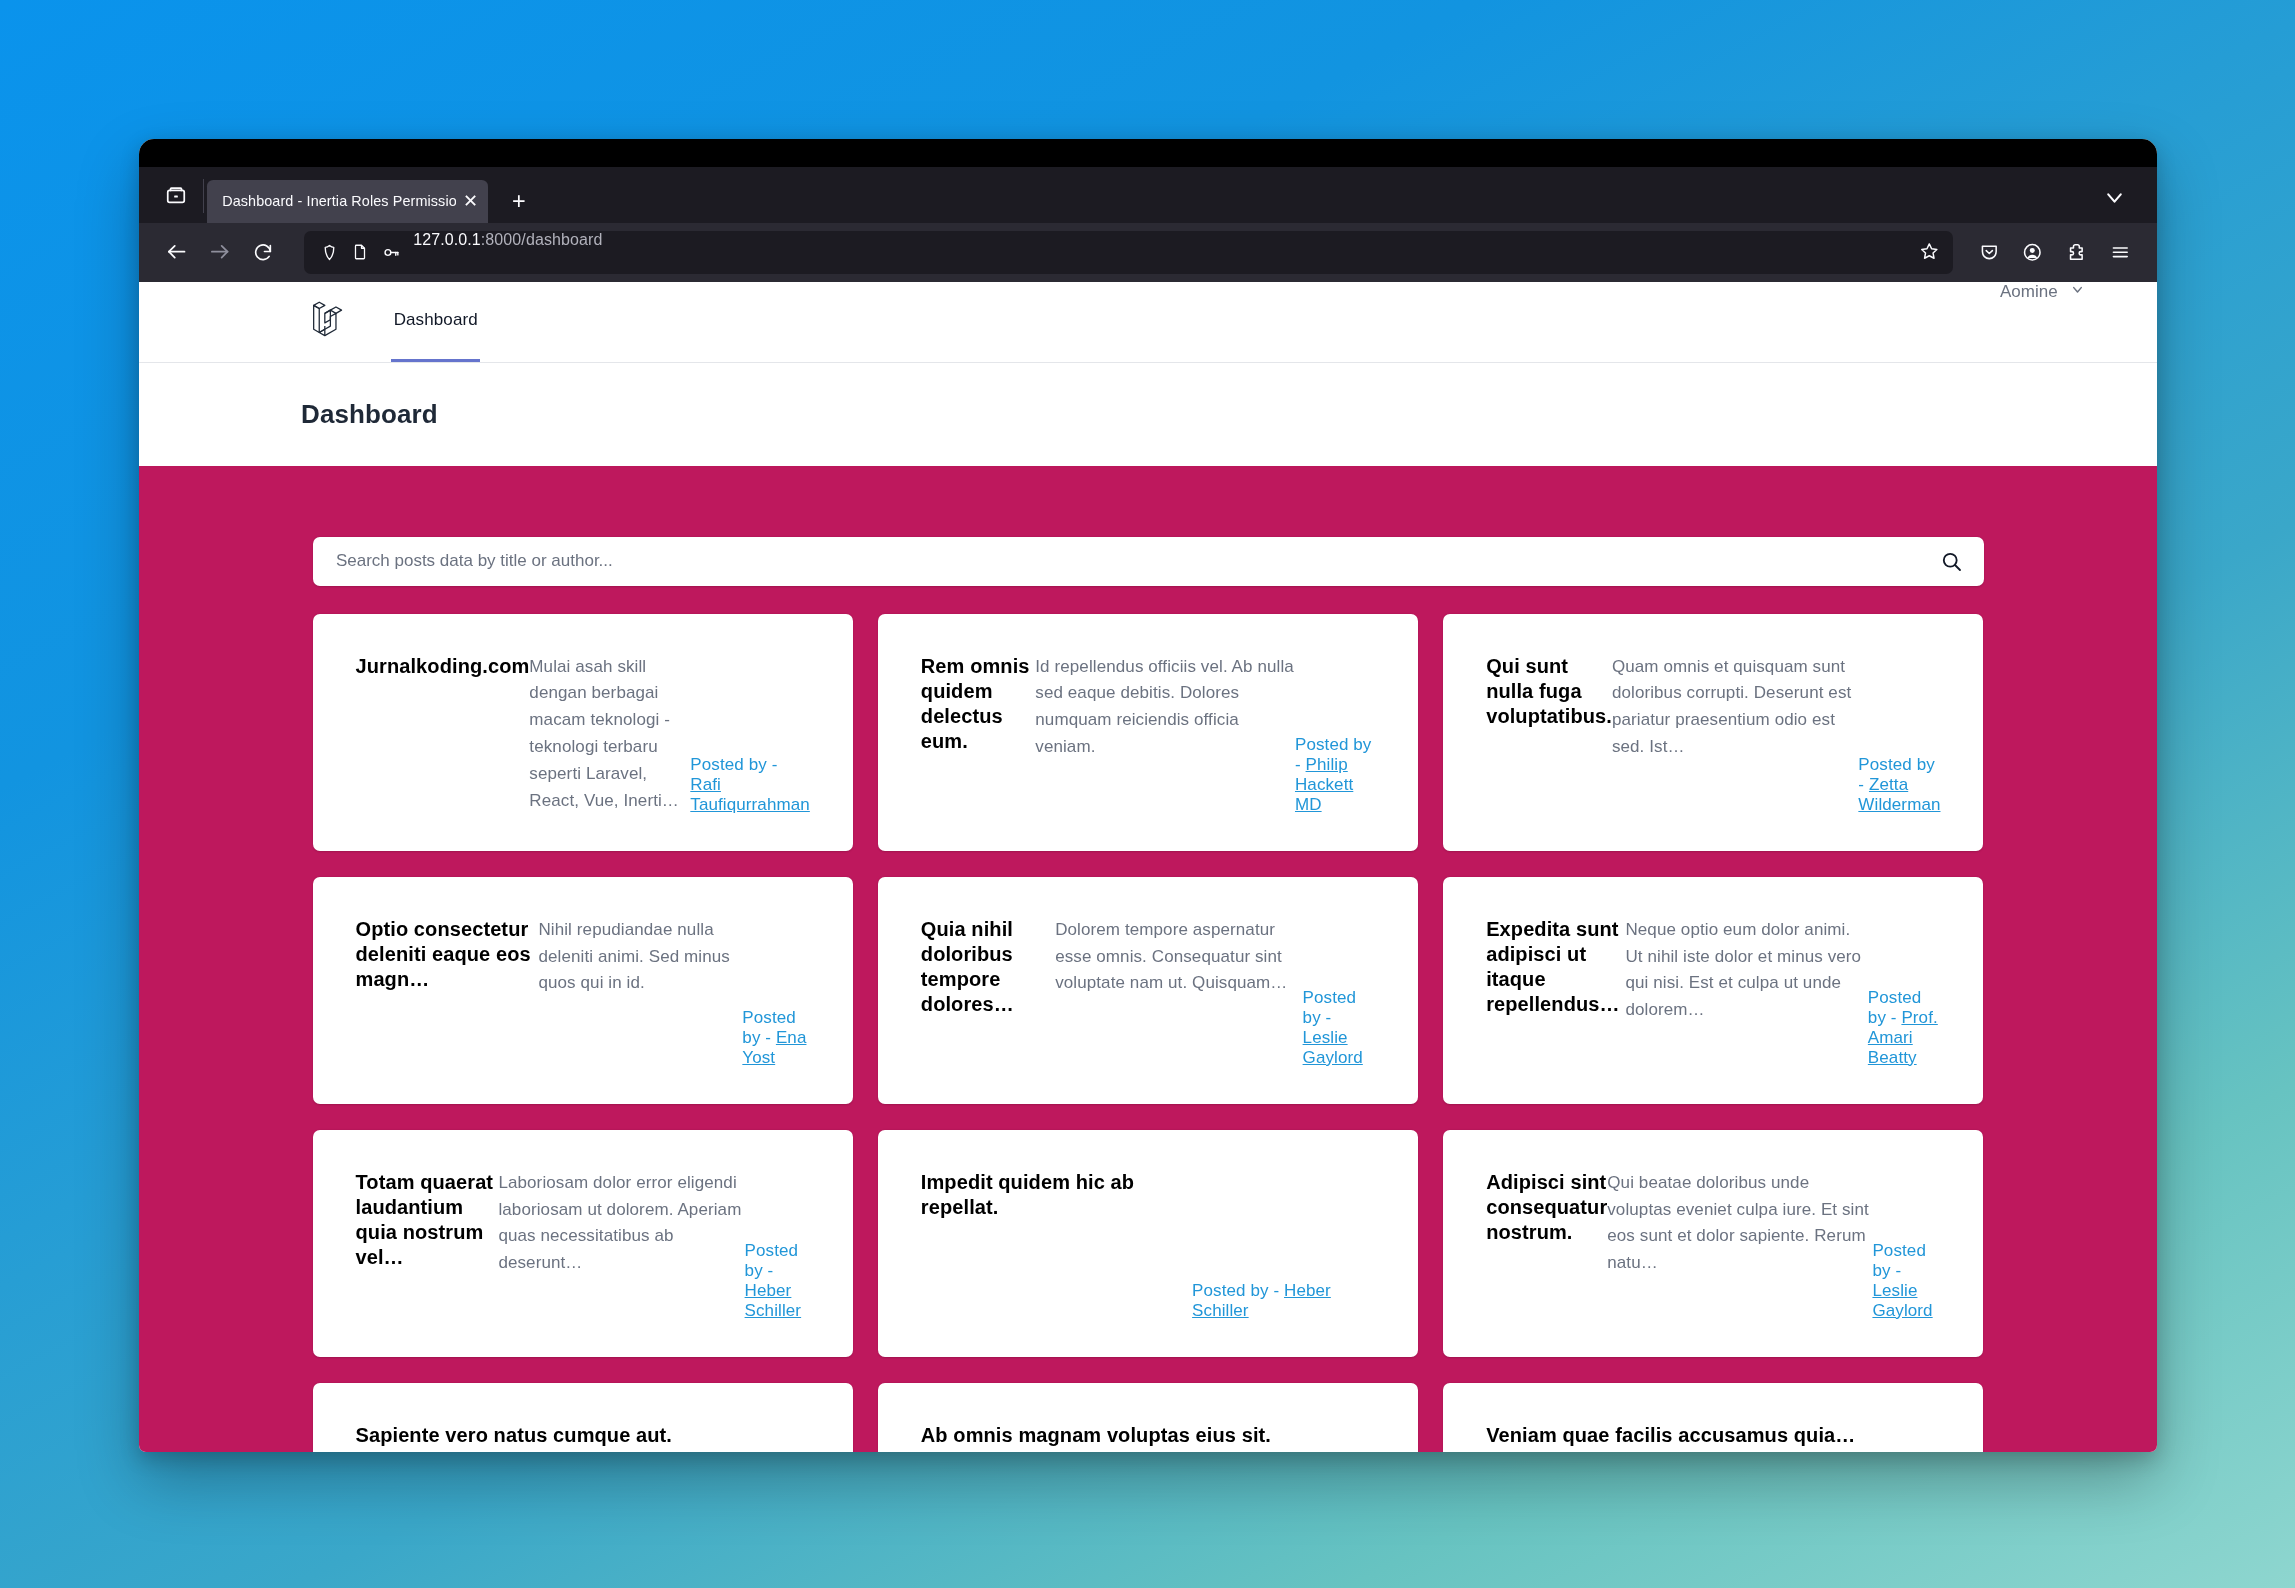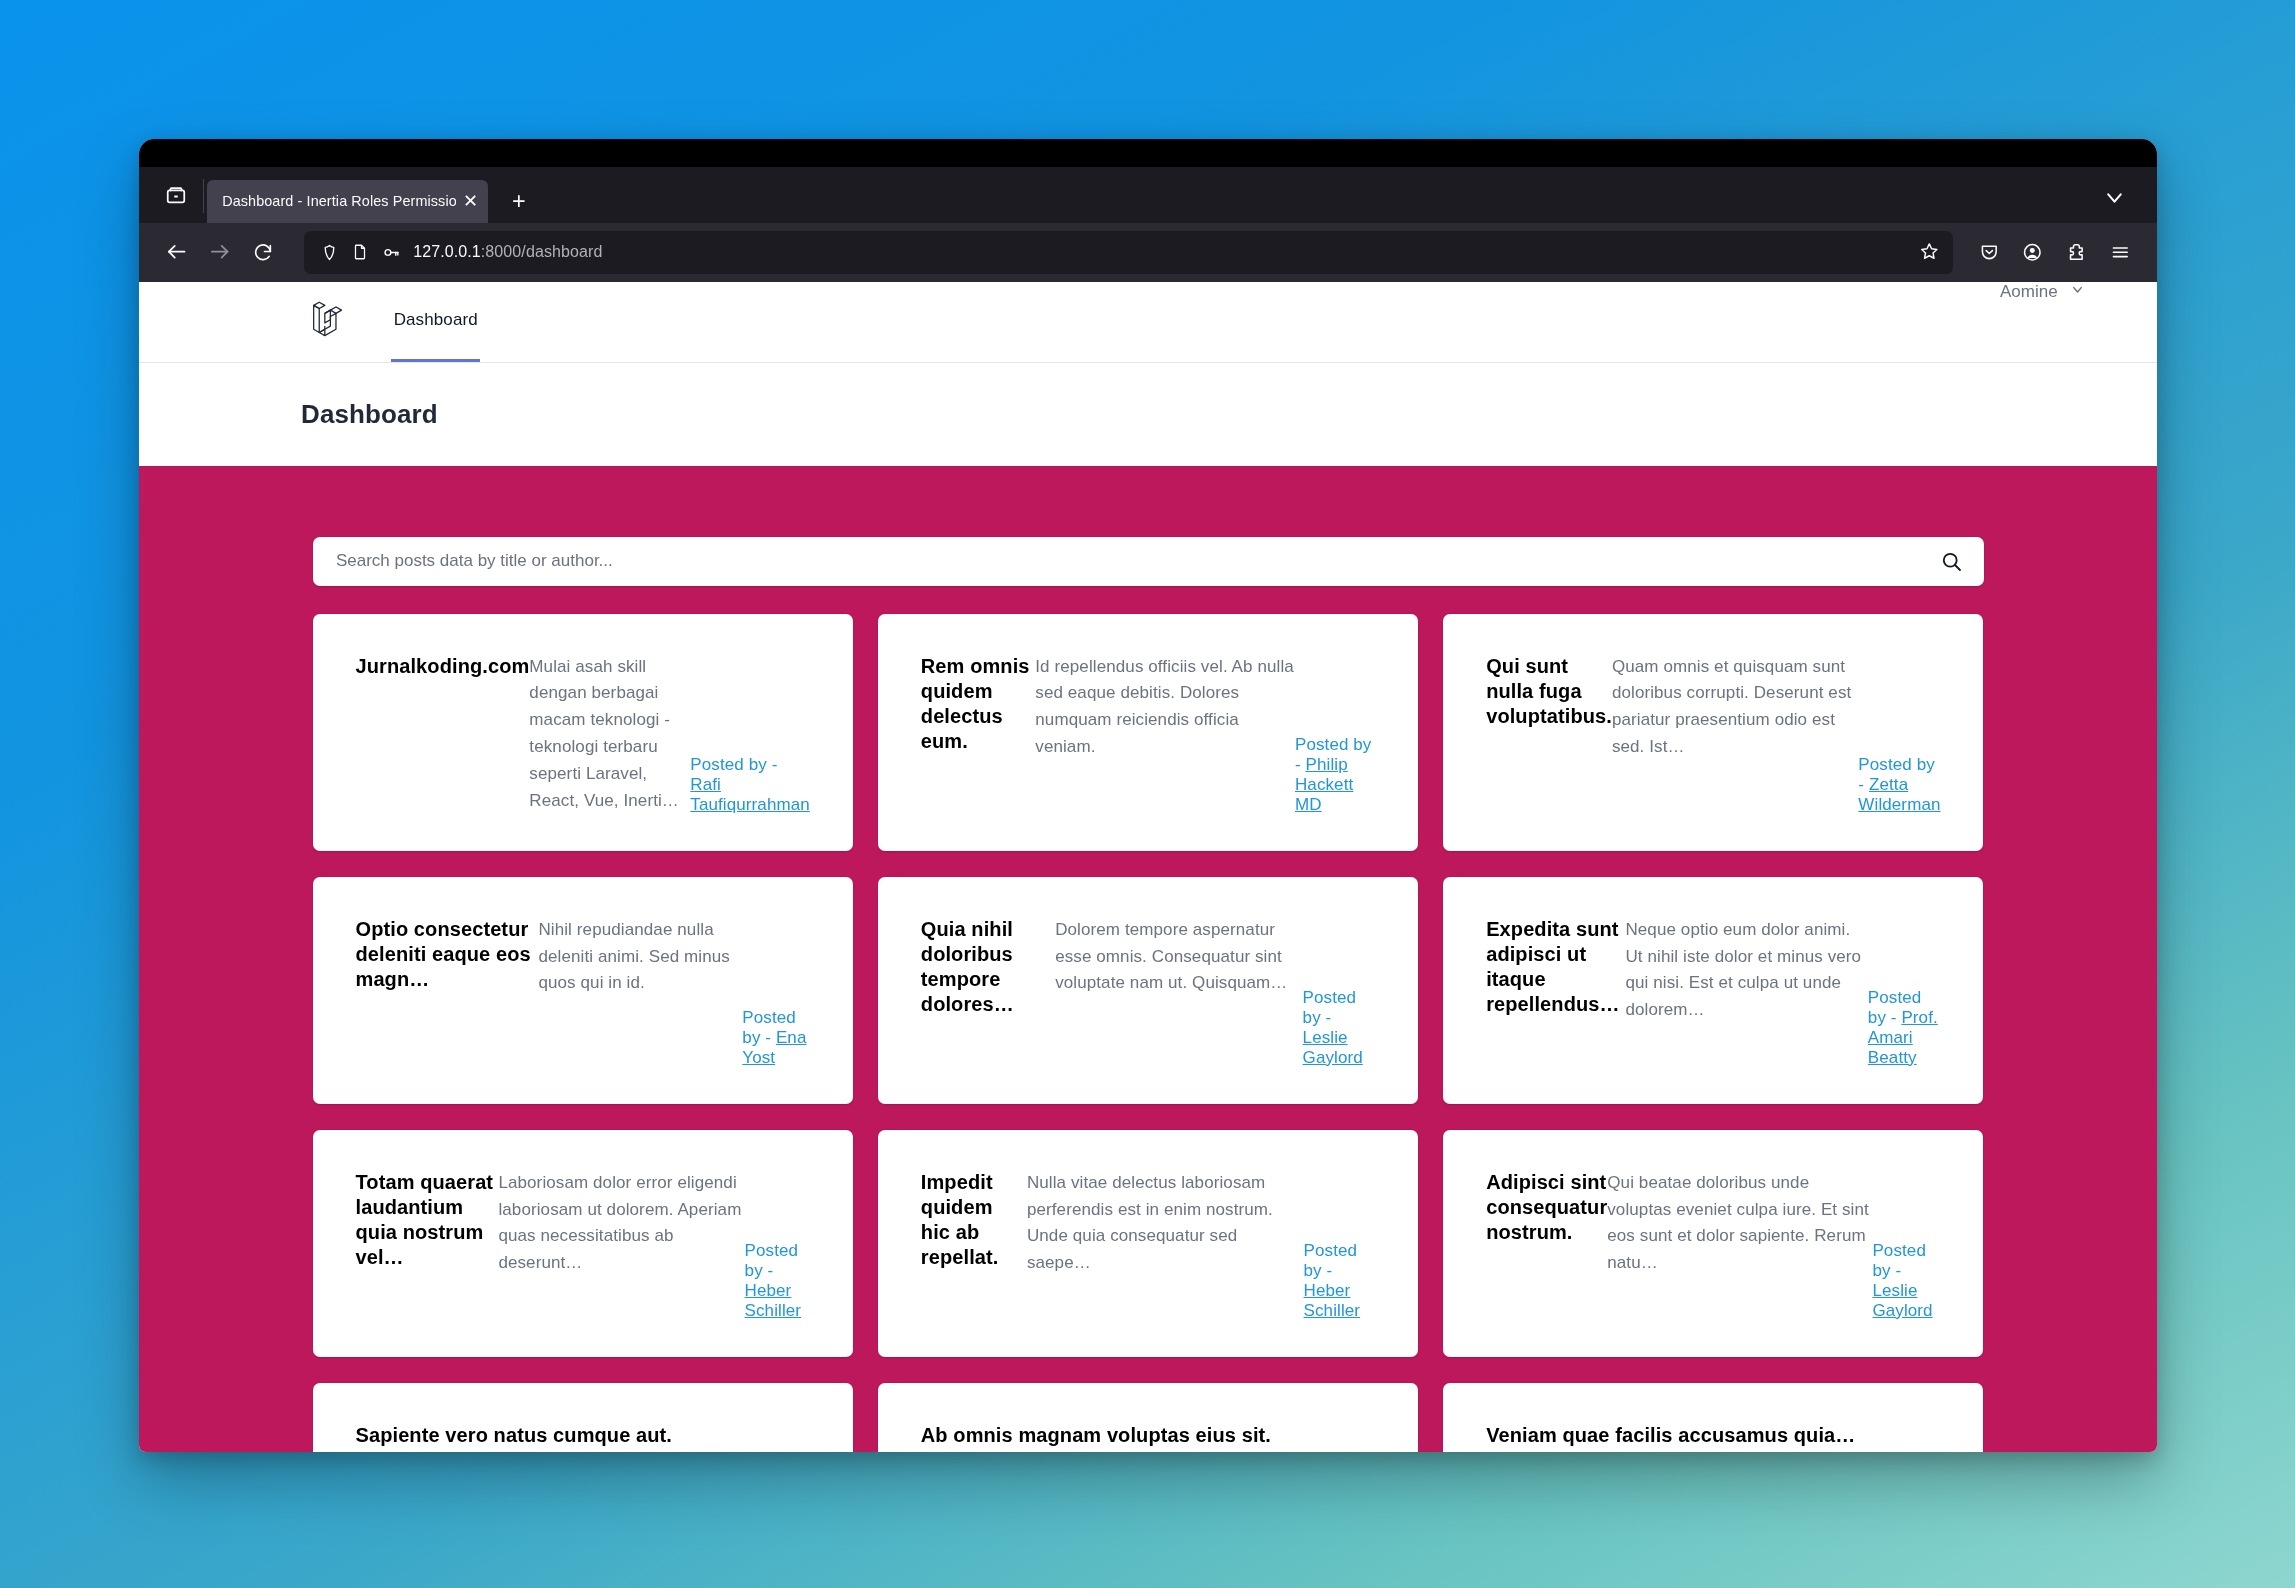--- a/index.html
+++ b/index.html
@@ -127,21 +127,20 @@
     color: #fbfbfe;
   }
   .nav-btn.disabled { color: #8f8f9d; }
 
   .urlbar {
     flex: 1;
     height: 43px;
     background: #1c1b22;
     border-radius: 6.9px;
     display: flex;
-    align-items: center;
     padding: 0 9.6px 0 16.5px;
     margin: 0 15px 0 19px;
     position: relative;
   }
 
   .urlbar .ic { margin-right: 12.4px; display:flex; align-items:center; color:#fbfbfe; }
 
   .url-text {
     font-size: 16px;
     color: #b1b1bb;
@@ -504,21 +503,20 @@
               <div class="card-excerpt">Neque optio eum dolor animi. Ut nihil iste dolor et minus vero qui nisi. Est et culpa ut unde dolorem…</div>
               <div class="card-footer"><span>Posted by - </span><a>Prof. Amari Beatty</a></div>
             </div>
             <div class="card">
               <div class="card-title">Totam quaerat laudantium quia nostrum vel…</div>
               <div class="card-excerpt">Laboriosam dolor error eligendi laboriosam ut dolorem. Aperiam quas necessitatibus ab deserunt…</div>
               <div class="card-footer"><span>Posted by - </span><a>Heber Schiller</a></div>
             </div>
             <div class="card">
               <div class="card-title">Impedit quidem hic ab repellat.</div>
-              <div class="card-excerpt">Nulla vitae delectus laboriosam perferendis est in enim nostrum. Unde quia consequatur sed saepe…</div>
               <div class="card-footer"><span>Posted by - </span><a>Heber Schiller</a></div>
             </div>
             <div class="card">
               <div class="card-title">Adipisci sint consequatur nostrum.</div>
               <div class="card-excerpt">Qui beatae doloribus unde voluptas eveniet culpa iure. Et sint eos sunt et dolor sapiente. Rerum natu…</div>
               <div class="card-footer"><span>Posted by - </span><a>Leslie Gaylord</a></div>
             </div>
             <div class="card">
               <div class="card-title">Sapiente vero natus cumque aut.</div>
               <div class="card-excerpt"></div>

